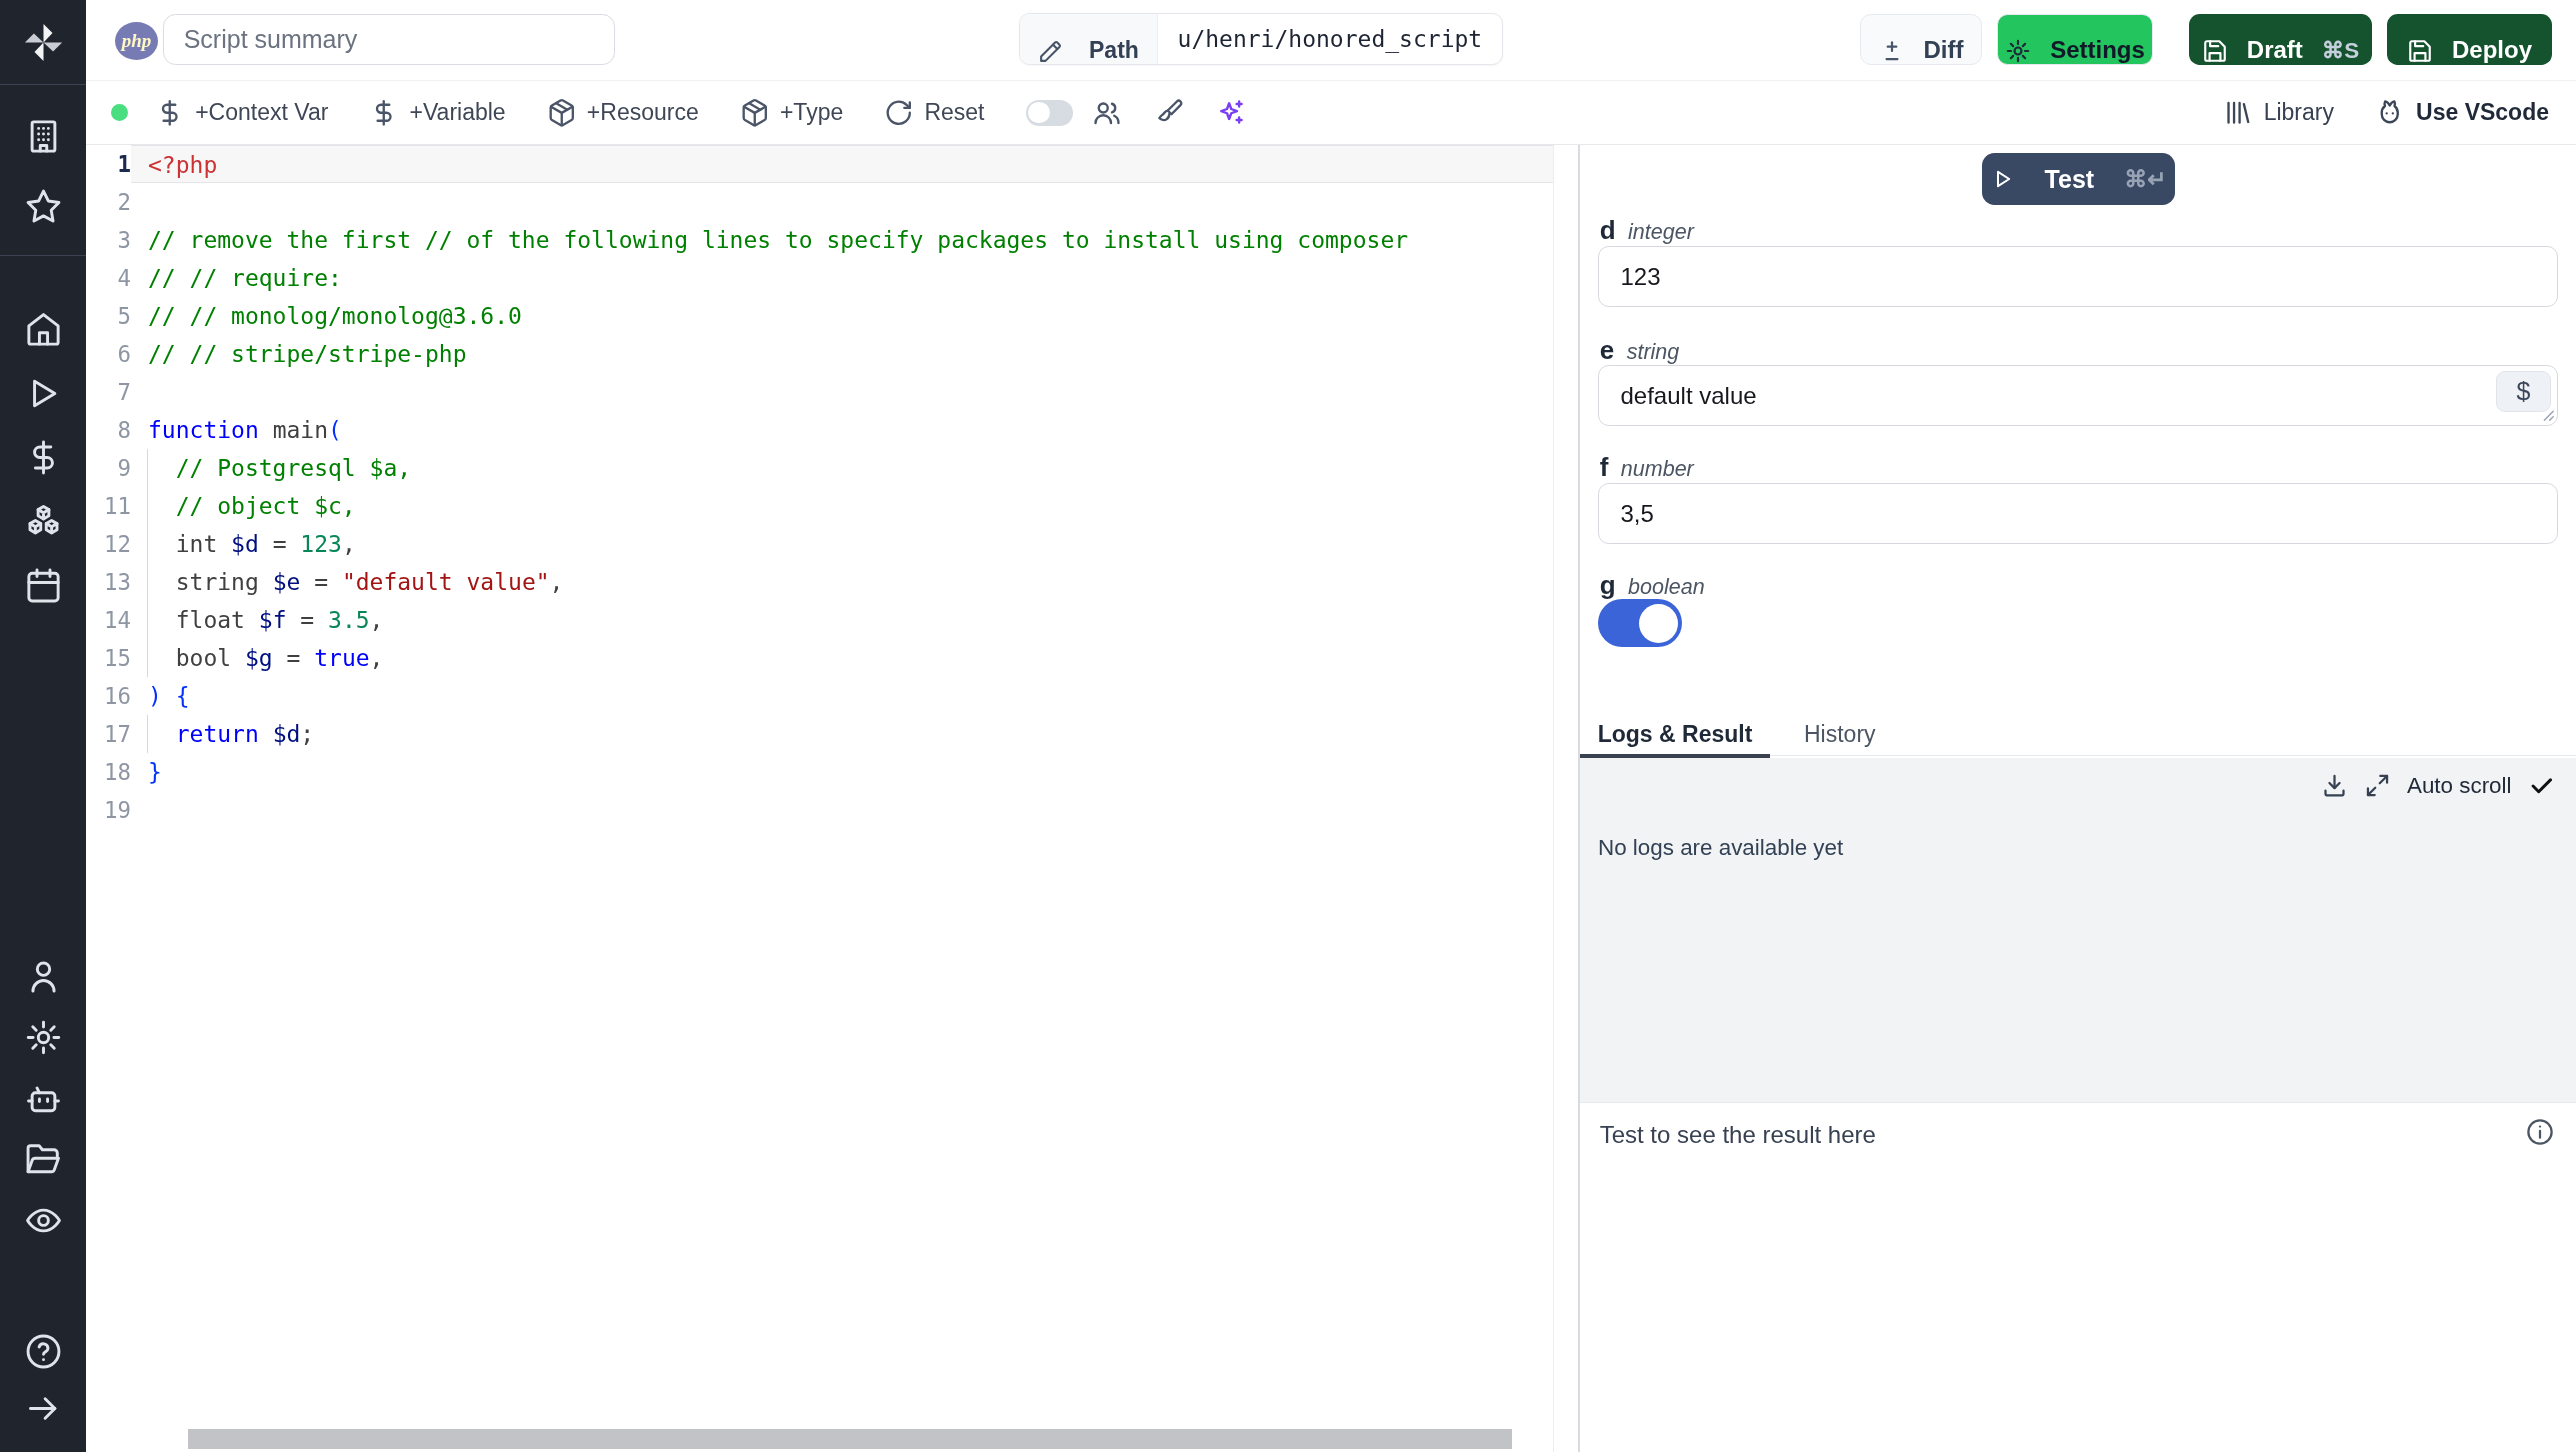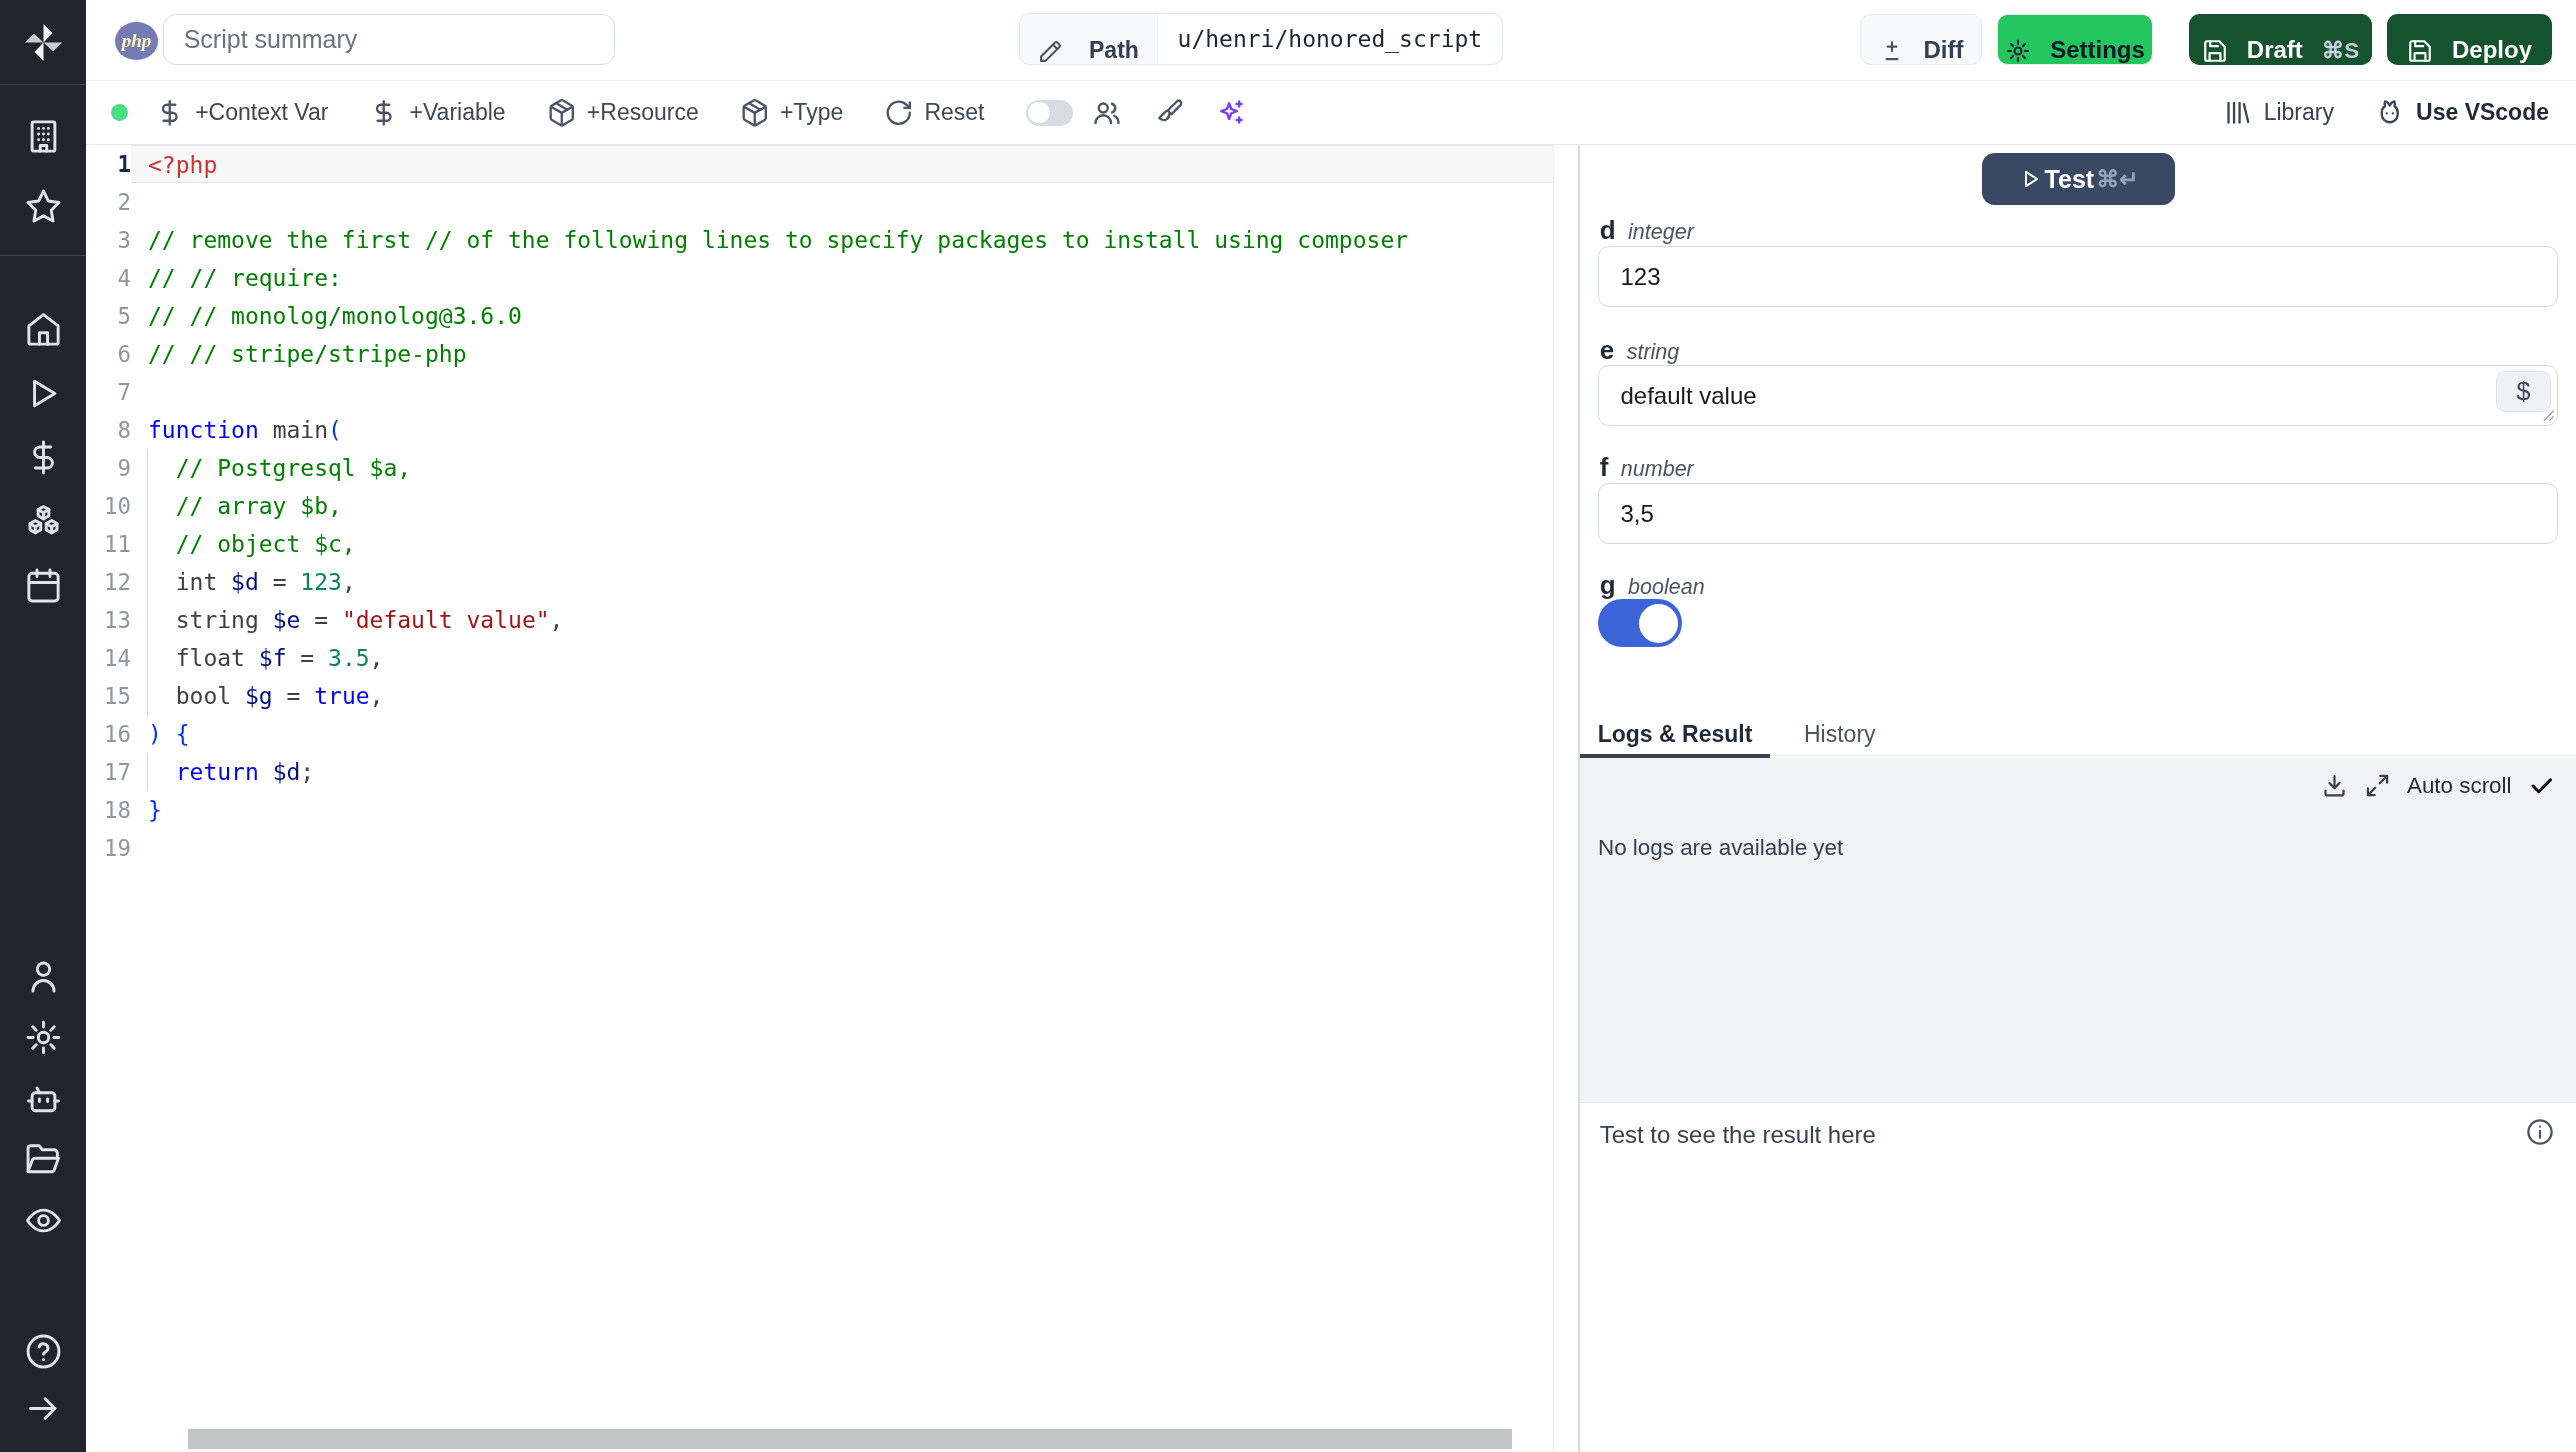--- a/index.html
+++ b/index.html
@@ -103,21 +103,21 @@
   .tk-str { color:#a31515; }
   .tk-bracket { color:#0431fa; }
   .h-scrollbar { position:absolute; left:102px; top:1284px; width:1324px; height:19.7px; background:#c1c3c6; }
 
   .v-divider { position:absolute; left:1578px; top:145px; width:1.8px; height:1308px; background:#d8dbdf; }
 
   
   .run-panel { position:absolute; left:1580px; top:145px; width:996px; height:1308px; background:#fff; }
   .test-btn { position:absolute; left:402px; top:8px; width:193px; height:52px; border-radius:12.5px;
     background:#394963; color:#fff; display:flex; align-items:center; justify-content:center;
-    gap:2px; font-size:25px; font-weight:700; cursor:pointer; }
+    gap:30px; font-size:25px; font-weight:700; cursor:pointer; }
   .test-btn svg { width:24px; height:24px; stroke:#fff; fill:none; stroke-width:2; stroke-linejoin:round; }
   .test-shortcut { color:#97a2b5; font-weight:600; font-size:23px; }
   .arg-label { position:absolute; left:19.7px; display:flex; align-items:baseline; gap:12.5px; }
   .arg-name { font-size:26px; font-weight:700; color:#1f2937; }
   .arg-type { font-size:21.5px; font-style:italic; color:#4b5563; }
   .arg-input { position:absolute; left:18px; width:960px; height:61px; border:1.8px solid #d5d9df;
     border-radius:10.7px; font-size:24px; color:#16181d; padding:0 21.5px; outline:none; background:#fff;
     font-family:"Liberation Sans", sans-serif; }
   .var-btn { position:absolute; right:25px; top:226px; width:55px; height:41px; border-radius:9px;
     background:#eef1f5; border:0.9px solid #e0e4ea; display:flex; align-items:center; justify-content:center;
@@ -395,21 +395,20 @@
   <div>
       <div class="code-row active"><div class="ln">1</div><div class="code"><span class="tk-phptag">&lt;?php</span></div></div>
       <div class="code-row"><div class="ln">2</div><div class="code"></div></div>
       <div class="code-row"><div class="ln">3</div><div class="code"><span class="tk-comment">// remove the first // of the following lines to specify packages to install using composer</span></div></div>
       <div class="code-row"><div class="ln">4</div><div class="code"><span class="tk-comment">// // require:</span></div></div>
       <div class="code-row"><div class="ln">5</div><div class="code"><span class="tk-comment">// // monolog/monolog@3.6.0</span></div></div>
       <div class="code-row"><div class="ln">6</div><div class="code"><span class="tk-comment">// // stripe/stripe-php</span></div></div>
       <div class="code-row"><div class="ln">7</div><div class="code"></div></div>
       <div class="code-row"><div class="ln">8</div><div class="code"><span class="tk-kw">function</span><span class="tk-plain"> main</span><span class="tk-bracket">(</span></div></div>
       <div class="code-row"><div class="ln">9</div><div class="code"><span class="guide"></span><span class="tk-comment">  // Postgresql $a,</span></div></div>
-      <div class="code-row"><div class="ln">10</div><div class="code"><span class="guide"></span><span class="tk-comment">  // array $b,</span></div></div>
       <div class="code-row"><div class="ln">11</div><div class="code"><span class="guide"></span><span class="tk-comment">  // object $c,</span></div></div>
       <div class="code-row"><div class="ln">12</div><div class="code"><span class="guide"></span><span class="tk-plain">  int </span><span class="tk-var">$d</span><span class="tk-plain"> = </span><span class="tk-num">123</span><span class="tk-plain">,</span></div></div>
       <div class="code-row"><div class="ln">13</div><div class="code"><span class="guide"></span><span class="tk-plain">  string </span><span class="tk-var">$e</span><span class="tk-plain"> = </span><span class="tk-str">"default value"</span><span class="tk-plain">,</span></div></div>
       <div class="code-row"><div class="ln">14</div><div class="code"><span class="guide"></span><span class="tk-plain">  float </span><span class="tk-var">$f</span><span class="tk-plain"> = </span><span class="tk-num">3.5</span><span class="tk-plain">,</span></div></div>
       <div class="code-row"><div class="ln">15</div><div class="code"><span class="guide"></span><span class="tk-plain">  bool </span><span class="tk-var">$g</span><span class="tk-plain"> = </span><span class="tk-kw">true</span><span class="tk-plain">,</span></div></div>
       <div class="code-row"><div class="ln">16</div><div class="code"><span class="tk-bracket">) {</span></div></div>
       <div class="code-row"><div class="ln">17</div><div class="code"><span class="guide"></span><span class="tk-plain">  </span><span class="tk-kw">return</span><span class="tk-plain"> </span><span class="tk-var">$d</span><span class="tk-plain">;</span></div></div>
       <div class="code-row"><div class="ln">18</div><div class="code"><span class="tk-bracket">}</span></div></div>
       <div class="code-row"><div class="ln">19</div><div class="code"></div></div>
     </div>

